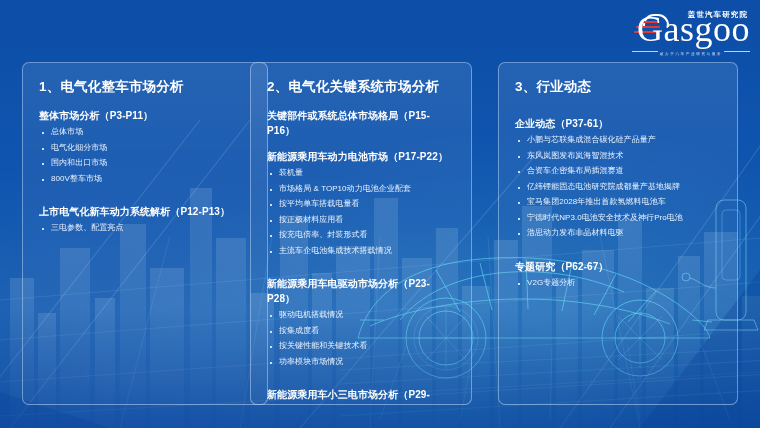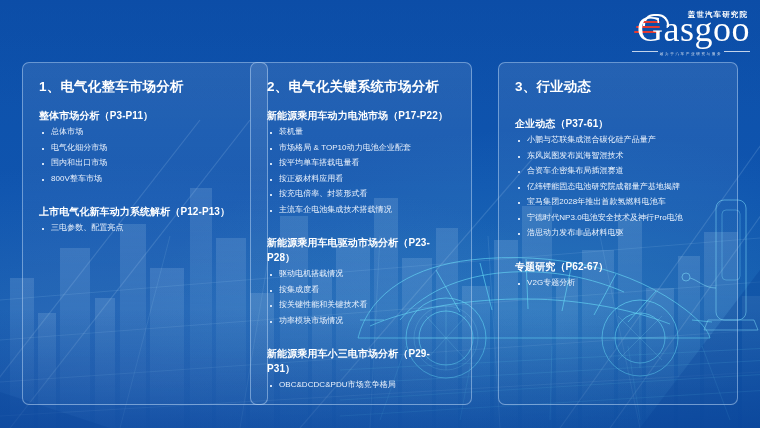--- a/index.html
+++ b/index.html
@@ -230,20 +230,23 @@
       <div class="group-head">上市电气化新车动力系统解析（P12-P13）</div>
       <ul class="bullets">
         <li>三电参数、配置亮点</li>
       </ul>
     </div>
   </div>
 
   <div class="card" id="card-2">
     <div class="card-title">2、电气化关键系统市场分析</div>
     <div class="group">
+      <div class="group-head tight">关键部件或系统总体市场格局（P15-P16）</div>
+    </div>
+    <div class="group">
       <div class="group-head">新能源乘用车动力电池市场（P17-P22）</div>
       <ul class="bullets">
         <li>装机量</li>
         <li>市场格局 &amp; TOP10动力电池企业配套</li>
         <li>按平均单车搭载电量看</li>
         <li>按正极材料应用看</li>
         <li>按充电倍率、封装形式看</li>
         <li>主流车企电池集成技术搭载情况</li>
       </ul>
     </div>

